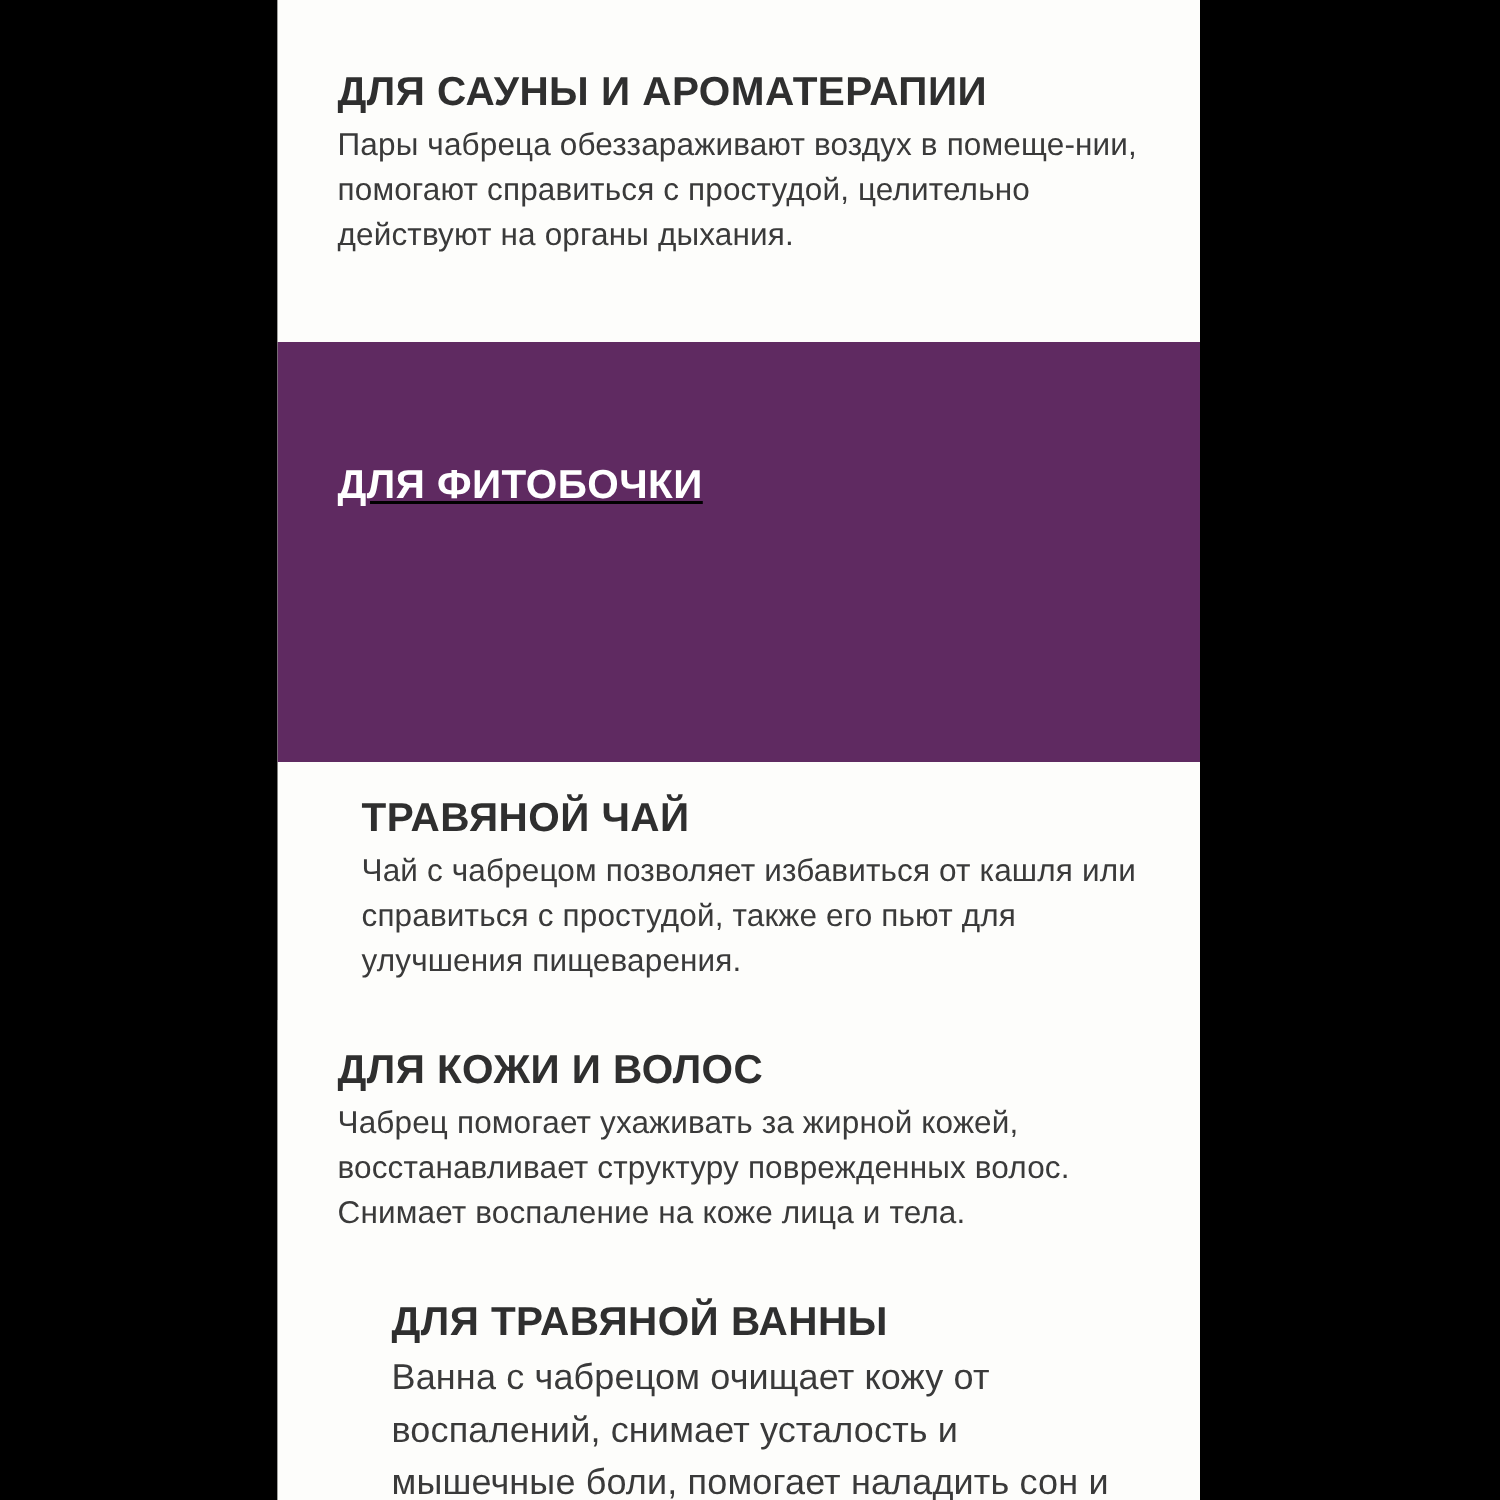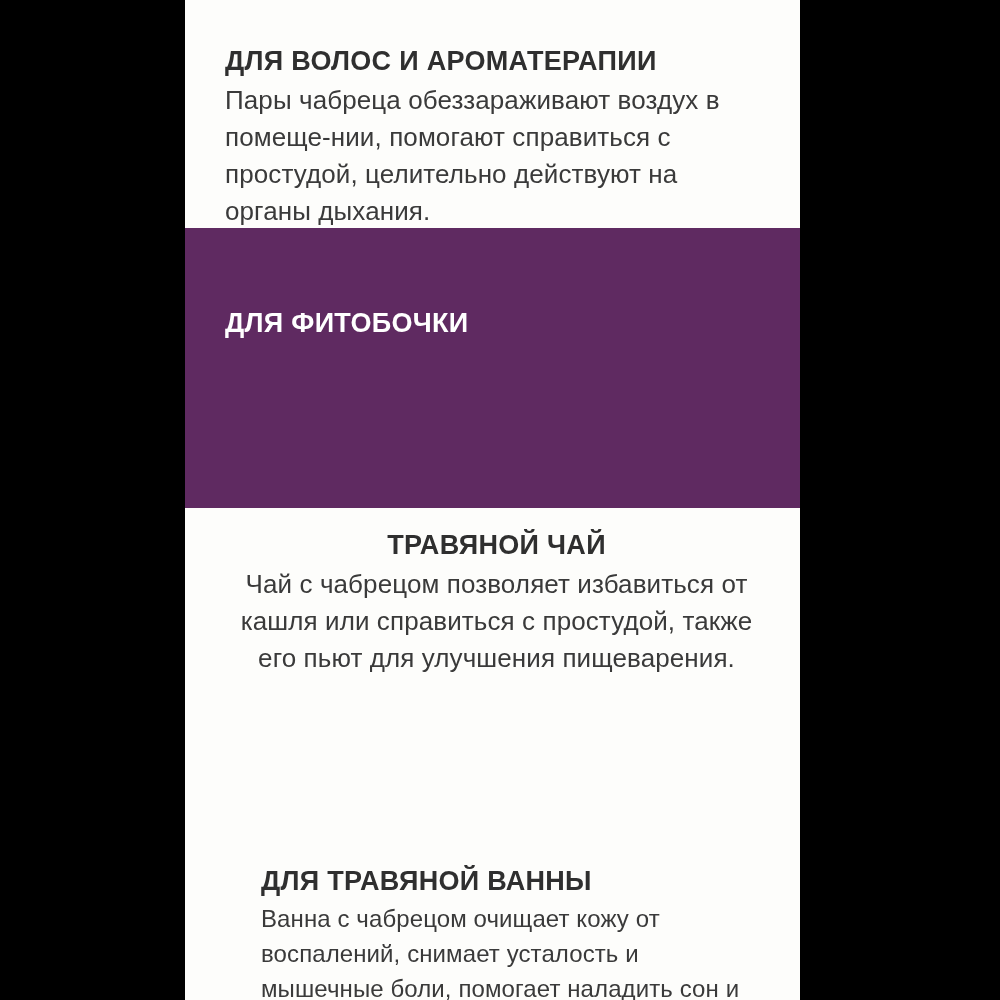--- a/index.html
+++ b/index.html
@@ -44,75 +44,77 @@
   h2.sec-title {
     margin: 0 0 6px 0;
     font-size: 27px;
     font-weight: bold;
     letter-spacing: 0.3px;
     color: #2f2f2f;
     line-height: 1.12;
   }
   p.sec-body {
     margin: 0;
-    font-size: 26px;
+    font-size: 21px;
     line-height: 1.42;
     color: #3a3a3a;
     letter-spacing: 0.1px;
   }
   .accent h2.sec-title,
   .accent p.sec-body {
     color: #ffffff;
   }
 
   
   #sec-sauna { position: absolute; left: 0; top: 0; width: 615px; height: 228px; }
   #sec-sauna .sec-inner { padding-top: 46px; }
 
   #sec-fito { position: absolute; left: 0; top: 228px; width: 615px; height: 280px; }
-  #sec-fito .sec-inner { padding-top: 80px; }
+  #sec-fito .sec-inner { padding-top: 80px; text-decoration: underline; }
 
-  #sec-tea { position: absolute; left: 4px; top: 508px; width: 615px; height: 172px; text-align: center; }
+  #sec-tea { position: absolute; left: 16px; top: 508px; width: 615px; height: 172px; }
   #sec-tea .sec-inner { padding-top: 22px; }
 
   #sec-skin { position: absolute; left: 0; top: 680px; width: 615px; height: 166px; }
   #sec-skin .sec-inner { padding-top: 18px; }
 
   #sec-bath { position: absolute; left: 0; top: 846px; width: 615px; height: 154px; padding-left: 36px; }
   #sec-bath .sec-inner { padding-top: 20px; }
   #sec-bath p.sec-body { font-size: 24px; line-height: 1.45; }
 </style>
 </head>
 <body>
 
 <div class="page">
   <div class="card">
 
     <section class="section plain" id="sec-sauna">
       <div class="sec-inner">
-        <h2 class="sec-title">ДЛЯ ВОЛОС И АРОМАТЕРАПИИ</h2>
+        <h2 class="sec-title">ДЛЯ САУНЫ И АРОМАТЕРАПИИ</h2>
         <p class="sec-body">Пары чабреца обеззараживают воздух в помеще-нии, помогают справиться с простудой, целительно действуют на органы дыхания.</p>
       </div>
     </section>
 
     <section class="section accent" id="sec-fito">
       <div class="sec-inner">
         <h2 class="sec-title">ДЛЯ ФИТОБОЧКИ</h2>
       </div>
     </section>
 
     <section class="section plain" id="sec-tea">
       <div class="sec-inner">
         <h2 class="sec-title">ТРАВЯНОЙ ЧАЙ</h2>
         <p class="sec-body">Чай с чабрецом позволяет избавиться от кашля или справиться с простудой, также его пьют для улучшения пищеварения.</p>
       </div>
     </section>
 
     <section class="section plain" id="sec-skin">
       <div class="sec-inner">
+        <h2 class="sec-title">ДЛЯ КОЖИ И ВОЛОС</h2>
+        <p class="sec-body">Чабрец помогает ухаживать за жирной кожей, восстанавливает структуру поврежденных волос. Снимает воспаление на коже лица и тела.</p>
       </div>
     </section>
 
     <section class="section plain" id="sec-bath">
       <div class="sec-inner">
         <h2 class="sec-title">ДЛЯ ТРАВЯНОЙ ВАННЫ</h2>
         <p class="sec-body">Ванна с чабрецом очищает кожу от воспалений, снимает усталость и мышечные боли, помогает наладить сон и избавиться от мигреней.</p>
       </div>
     </section>
 

